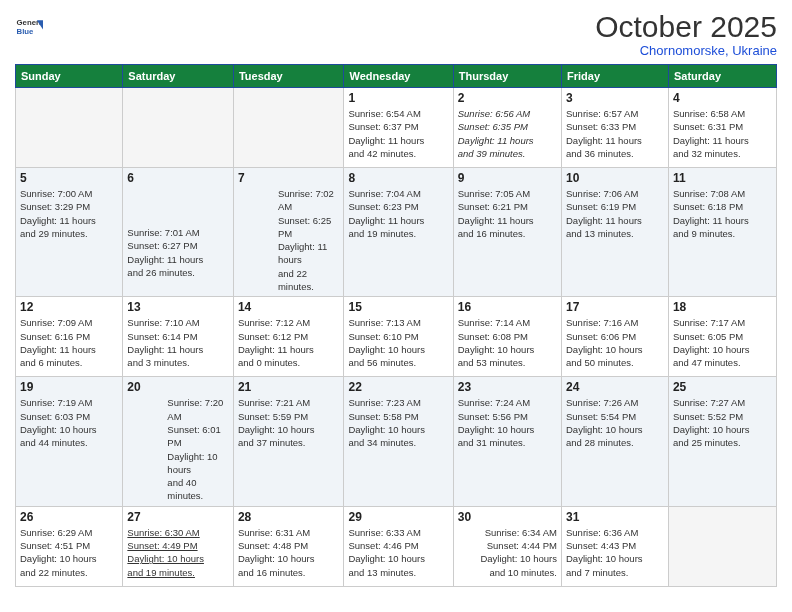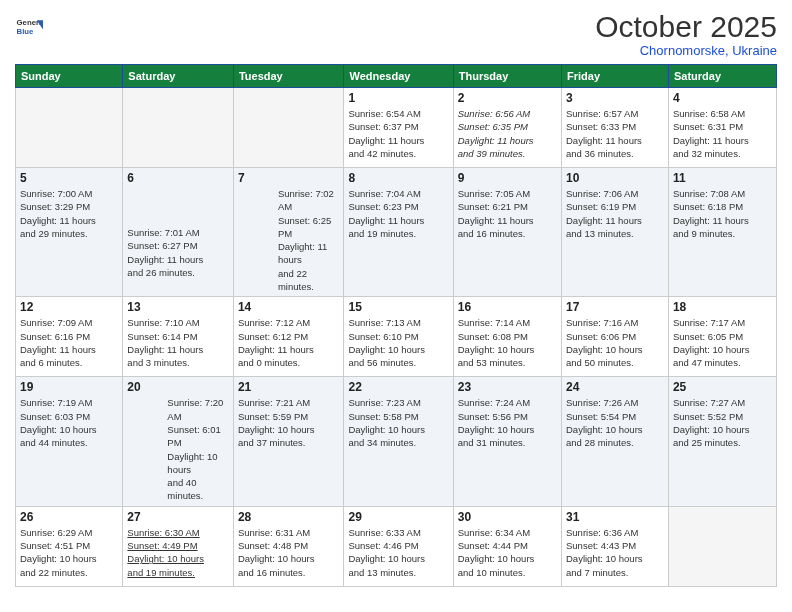--- a/index.html
+++ b/index.html
@@ -329,21 +329,21 @@
           </td>
           <td>
             <div class="day-number">29</div>
             <div class="day-info" style="white-space: pre-line;">Sunrise: 6:33 AM
 Sunset: 4:46 PM
 Daylight: 10 hours
 and 13 minutes.</div>
           </td>
           <td>
             <div class="day-number">30</div>
-            <div class="day-info" style="white-space: pre-line;">Sunrise: 6:34 AM
+            <div class="day-info" style="white-space: pre-line; text-align: right;">Sunrise: 6:34 AM
 Sunset: 4:44 PM
 Daylight: 10 hours
 and 10 minutes.</div>
           </td>
           <td>
             <div class="day-number">31</div>
             <div class="day-info" style="white-space: pre-line;">Sunrise: 6:36 AM
 Sunset: 4:43 PM
 Daylight: 10 hours
 and 7 minutes.</div>

